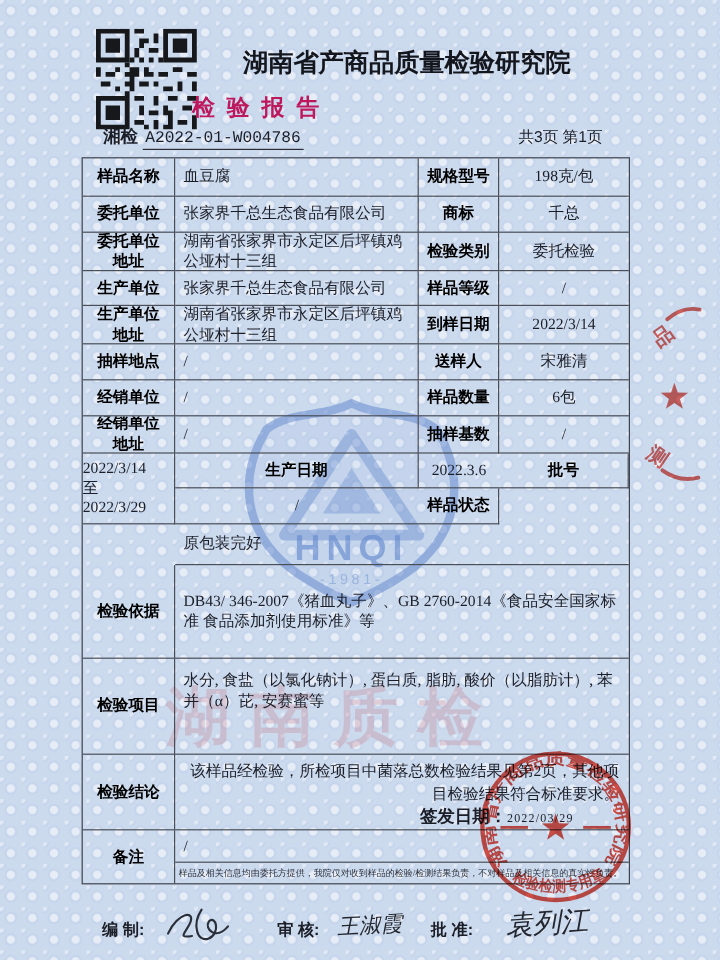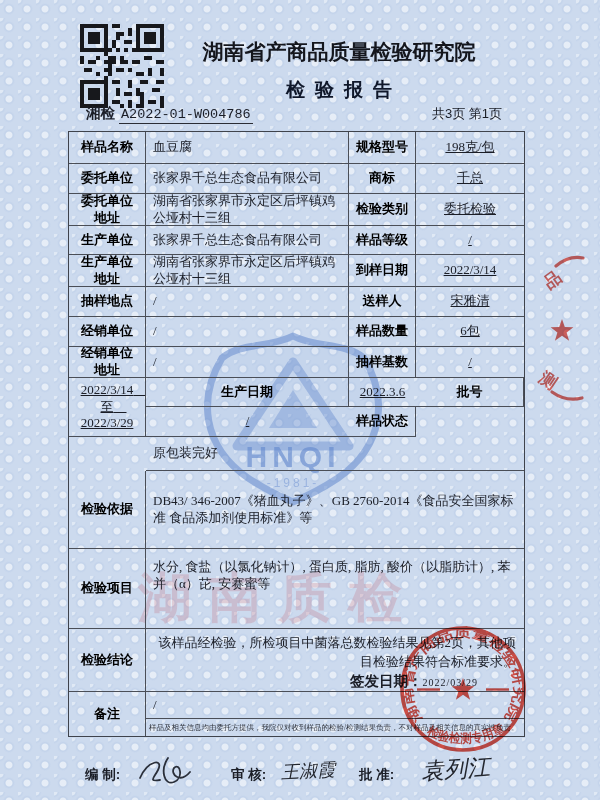--- a/index.html
+++ b/index.html
@@ -10,43 +10,43 @@
     background-image:
       radial-gradient(circle at 9px 9px, rgba(255,255,255,0.5) 3px, rgba(182,201,229,0.45) 4px, rgba(204,218,238,0) 6px),
       radial-gradient(circle at 0px 0px, rgba(255,255,255,0.4) 3px, rgba(182,201,229,0.4) 4px, rgba(204,218,238,0) 6px);
     background-size:18px 18px;
   }
   .abs{position:absolute;}
   
   .qr{left:78px;top:24px;z-index:2;}
   .title{left:150px;top:38px;width:378px;text-align:center;z-index:2;
     font-family:"Liberation Sans",sans-serif;font-weight:bold;font-size:21px;color:#14161d;}
-  .subtitle{left:150px;top:77px;width:378px;text-align:center;z-index:2;
+  .subtitle{left:150px;top:77px;width:378px;text-align:left;z-index:2;
     font-family:"Liberation Sans",sans-serif;font-weight:bold;font-size:19px;
-    letter-spacing:10px;padding-left:10px;box-sizing:border-box;color:#0f172a;}
+    letter-spacing:10px;padding-left:10px;box-sizing:border-box;color:#be185d;}
   .refline{left:86px;top:104px;z-index:2;white-space:nowrap;}
   .ref-prefix{font-family:"Liberation Sans",sans-serif;font-weight:bold;font-size:14.5px;}
   .ref-no{font-family:"Liberation Mono",monospace;font-size:13.5px;border-bottom:1.3px solid #2a2d35;padding:0 2px 1px 2px;margin-top:48px;}
   .pagination{left:432px;top:105px;z-index:2;font-size:13px;font-family:"Liberation Sans",sans-serif;}
   
   .wm-logo{left:186px;top:328px;z-index:1;}
   .wm-pink{left:138px;top:562px;z-index:1;font-family:"Liberation Sans",sans-serif;
     font-weight:bold;font-size:54px;letter-spacing:16px;color:#c2505e;opacity:.20;white-space:nowrap;}
   
   .grid{left:68px;top:131px;width:455px;z-index:2;display:grid;
     grid-template-columns:77px 203px 67px 108px;
     grid-template-rows:32px 30px 32px 29px 32px 30px 30px 31px 29px 30px 34px 78px 80px 63px 27px 17px;
     border:1.6px solid #3f434c;}
   .c{border-right:1.2px solid #4a4e57;border-bottom:1.2px solid #4a4e57;
     box-sizing:border-box;display:flex;align-items:center;justify-content:center;
     overflow:hidden;font-size:13px;line-height:1.3;}
   .lab{font-family:"Liberation Sans",sans-serif;font-weight:bold;text-align:center;
     white-space:pre-line;font-size:13px;color:#000000;}
   .vl{justify-content:flex-start;text-align:left;padding:2px 4px 2px 7px;}
-  .vc{justify-content:center;text-align:center;text-decoration:underline;}
+  .vc{justify-content:center;}
   .nr{border-right:none;}
   .nb{border-bottom:none;}
   .r2{grid-row:span 2;}
   .cspan{grid-column:2 / 5;}
   .top{align-items:flex-start;padding-top:10px;}
   .concl{flex-direction:column;align-items:stretch;justify-content:space-between;
     padding:5px 8px 3px 7px;}
   .concl-text{text-align:right;line-height:1.45;font-family:Liberation Serif, serif;}
   .issue-line{align-self:flex-end;margin-right:38px;white-space:nowrap;}
   .issue-label{font-family:"Liberation Sans",sans-serif;font-weight:bold;font-size:14.5px;}

